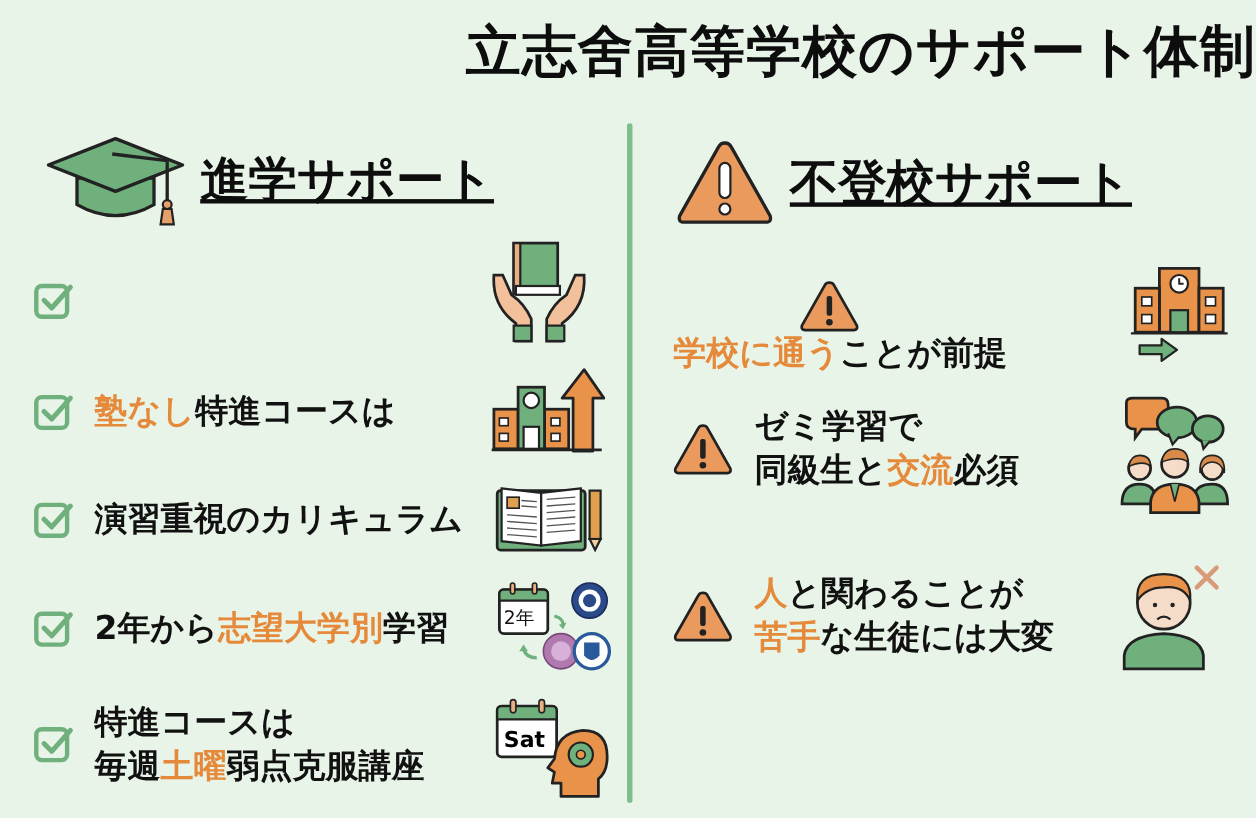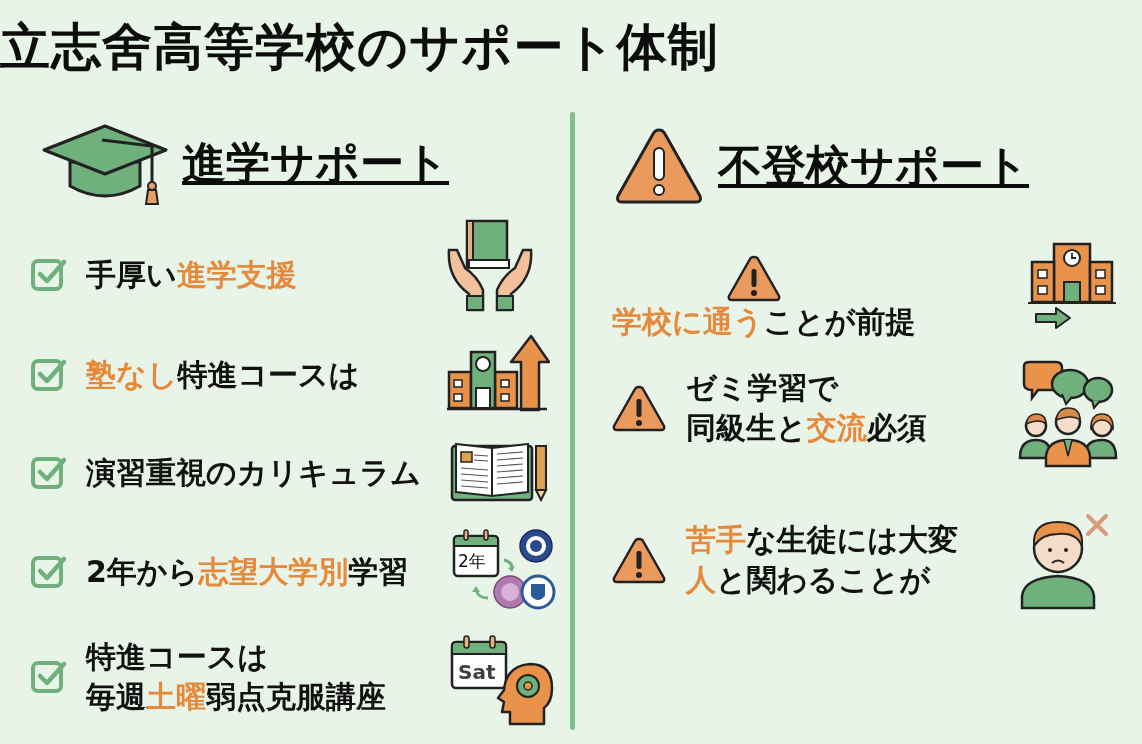--- a/index.html
+++ b/index.html
@@ -5,21 +5,21 @@
   * { box-sizing: border-box; margin: 0; padding: 0; }
   html, body { width: 1142px; height: 744px; overflow: hidden; }
   body {
     background: #e9f4e8;
     font-family: "DejaVu Sans", "Liberation Sans", sans-serif;
     color: #111;
     position: relative;
   }
   .title {
     position: absolute; left: 0; top: 14px; width: 1142px;
-    text-align: left; font-size: 50px; font-weight: bold;
+    text-align: right; font-size: 50px; font-weight: bold;
     letter-spacing: 1px; color: #0d0d0d;
   }
   .divider {
     position: absolute; left: 570px; top: 112px; width: 5px; height: 618px;
     background: #7fbf8c; border-radius: 3px;
   }
   .col { position: absolute; top: 0; }
   .col-left { left: 0; width: 565px; }
   .col-right { left: 580px; width: 562px; }
   .sec-head {
@@ -53,21 +53,20 @@
       <path d="M108 72 L116 72 L118 86 L106 86 Z" fill="#e8a06a" stroke="#222" stroke-width="2"></path>
     </svg>
     <span>進学サポート</span>
   </div>
 
   <div class="item" style="left:30px; top:255px;">
     <svg class="check" viewBox="0 0 38 38">
         <rect x="3" y="5" width="28" height="28" rx="5" fill="none" stroke="#6fb07d" stroke-width="4"></rect>
         <path d="M10 18 L17 25 L34 6" fill="none" stroke="#6fb07d" stroke-width="4.5" stroke-linecap="round" stroke-linejoin="round"></path>
       </svg>
-    <span class="text"><span>手厚い</span><span class="hl">進学支援</span></span>
   </div>
   <svg class="ico" style="left:445px; top:218px;" width="90" height="95" viewBox="0 0 90 95">
     <rect x="22" y="3" width="40" height="46" fill="#6fb07d" stroke="#222" stroke-width="2.5"></rect>
     <rect x="22" y="3" width="6" height="46" fill="#e8b080" stroke="#222" stroke-width="2"></rect>
     <rect x="24" y="42" width="40" height="8" fill="#fff" stroke="#222" stroke-width="2"></rect>
     <path d="M4 32 Q2 60 24 76 L24 92 L38 92 L38 72 Q32 58 20 50 L12 32 Z" fill="#f2c09a" stroke="#222" stroke-width="2.5"></path>
     <path d="M86 32 Q88 60 66 76 L66 92 L52 92 L52 72 Q58 58 70 50 L78 32 Z" fill="#f2c09a" stroke="#222" stroke-width="2.5"></path>
     <rect x="22" y="78" width="16" height="14" fill="#6fb07d" stroke="#222" stroke-width="2"></rect>
     <rect x="52" y="78" width="16" height="14" fill="#6fb07d" stroke="#222" stroke-width="2"></rect>
   </svg>
@@ -164,21 +163,21 @@
   <div class="ico" style="left:450px; top:634px; width:105px; height:92px;">
     <svg width="105" height="92" viewBox="0 0 105 92" style="position:absolute;left:0;top:0;">
       <rect x="2" y="8" width="54" height="46" rx="4" fill="#fff" stroke="#222" stroke-width="2.5"></rect>
       <path d="M2 12 Q2 8 6 8 L52 8 Q56 8 56 12 L56 20 L2 20 Z" fill="#6fb07d" stroke="#222" stroke-width="2"></path>
       <rect x="14" y="2" width="5" height="12" rx="2.5" fill="#e8b080" stroke="#222" stroke-width="1.5"></rect>
       <rect x="40" y="2" width="5" height="12" rx="2.5" fill="#e8b080" stroke="#222" stroke-width="1.5"></rect>
       <path d="M60 90 L60 78 L52 78 L54 68 L48 64 L54 56 Q56 32 80 30 Q102 30 102 54 Q102 68 94 74 L94 90 Z" fill="#e8924a" stroke="#222" stroke-width="2.5" stroke-linejoin="round"></path>
       <circle cx="78" cy="52" r="11" fill="#6fb07d" stroke="#222" stroke-width="2"></circle>
       <circle cx="78" cy="52" r="4" fill="#e8924a" stroke="#222" stroke-width="1.5"></circle>
     </svg>
-    <span style="position:absolute; left:8px; top:26px; font-size:20px; font-weight:bold; color:#404040;">Sat</span>
+    <span style="position:absolute; left:8px; top:26px; font-size:20px; font-weight:bold; color:#000000;">Sat</span>
   </div>
 </div>
 
 <div class="col col-right">
   <div class="sec-head" style="left:34px; top:126px;">
     <svg width="90" height="80" viewBox="0 0 90 80" style="margin-right:14px;">
       <path d="M45 4 Q49 4 51 8 L86 70 Q88 76 82 76 L8 76 Q2 76 4 70 L39 8 Q41 4 45 4 Z" fill="#eb9a5e" stroke="#222" stroke-width="3" stroke-linejoin="round"></path>
       <rect x="40" y="22" width="10" height="32" rx="5" fill="#fff" stroke="#222" stroke-width="2"></rect>
       <circle cx="45" cy="64" r="5" fill="#fff" stroke="#222" stroke-width="2"></circle>
     </svg>
@@ -237,22 +236,22 @@
     <path d="M46 80 L50 96 L54 80" fill="#6fb07d" stroke="#222" stroke-width="1.5"></path>
   </svg>
 
   <div class="item" style="left:32px; top:520px;">
     <svg class="warn" viewBox="0 0 54 48">
         <path d="M27 3 Q30 3 31 5 L52 42 Q53 46 49 46 L5 46 Q1 46 2 42 L23 5 Q24 3 27 3 Z" fill="#eb9a5e" stroke="#222" stroke-width="2.5" stroke-linejoin="round"></path>
         <rect x="24.5" y="15" width="5" height="18" rx="2" fill="#222"></rect>
         <circle cx="27" cy="39" r="3" fill="#222"></circle>
       </svg>
     <span class="text">
+      <div><span class="hl">人</span><span>と関わることが</span></div>
       <div><span class="hl">苦手</span><span>な生徒には大変</span></div>
-      <div><span class="hl">人</span><span>と関わることが</span></div>
     </span>
   </div>
   <svg class="ico" style="left:438px; top:510px;" width="100" height="102" viewBox="0 0 100 102">
     <path d="M4 98 L4 86 Q6 68 40 66 Q74 68 76 86 L76 98 Z" fill="#6fb07d" stroke="#222" stroke-width="2.5"></path>
     <circle cx="40" cy="38" r="24" fill="#f5dcc8" stroke="#222" stroke-width="2.5"></circle>
     <path d="M16 36 Q14 12 40 12 Q66 12 64 36 Q58 22 40 24 Q24 24 16 36 Z" fill="#e8924a" stroke="#222" stroke-width="2"></path>
     <circle cx="32" cy="40" r="2" fill="#222"></circle>
     <circle cx="48" cy="40" r="2" fill="#222"></circle>
     <path d="M34 53 Q40 48 46 53" fill="none" stroke="#222" stroke-width="2"></path>
     <path d="M70 6 L88 24 M88 6 L70 24" stroke="#d99a7a" stroke-width="4" stroke-linecap="round"></path>

